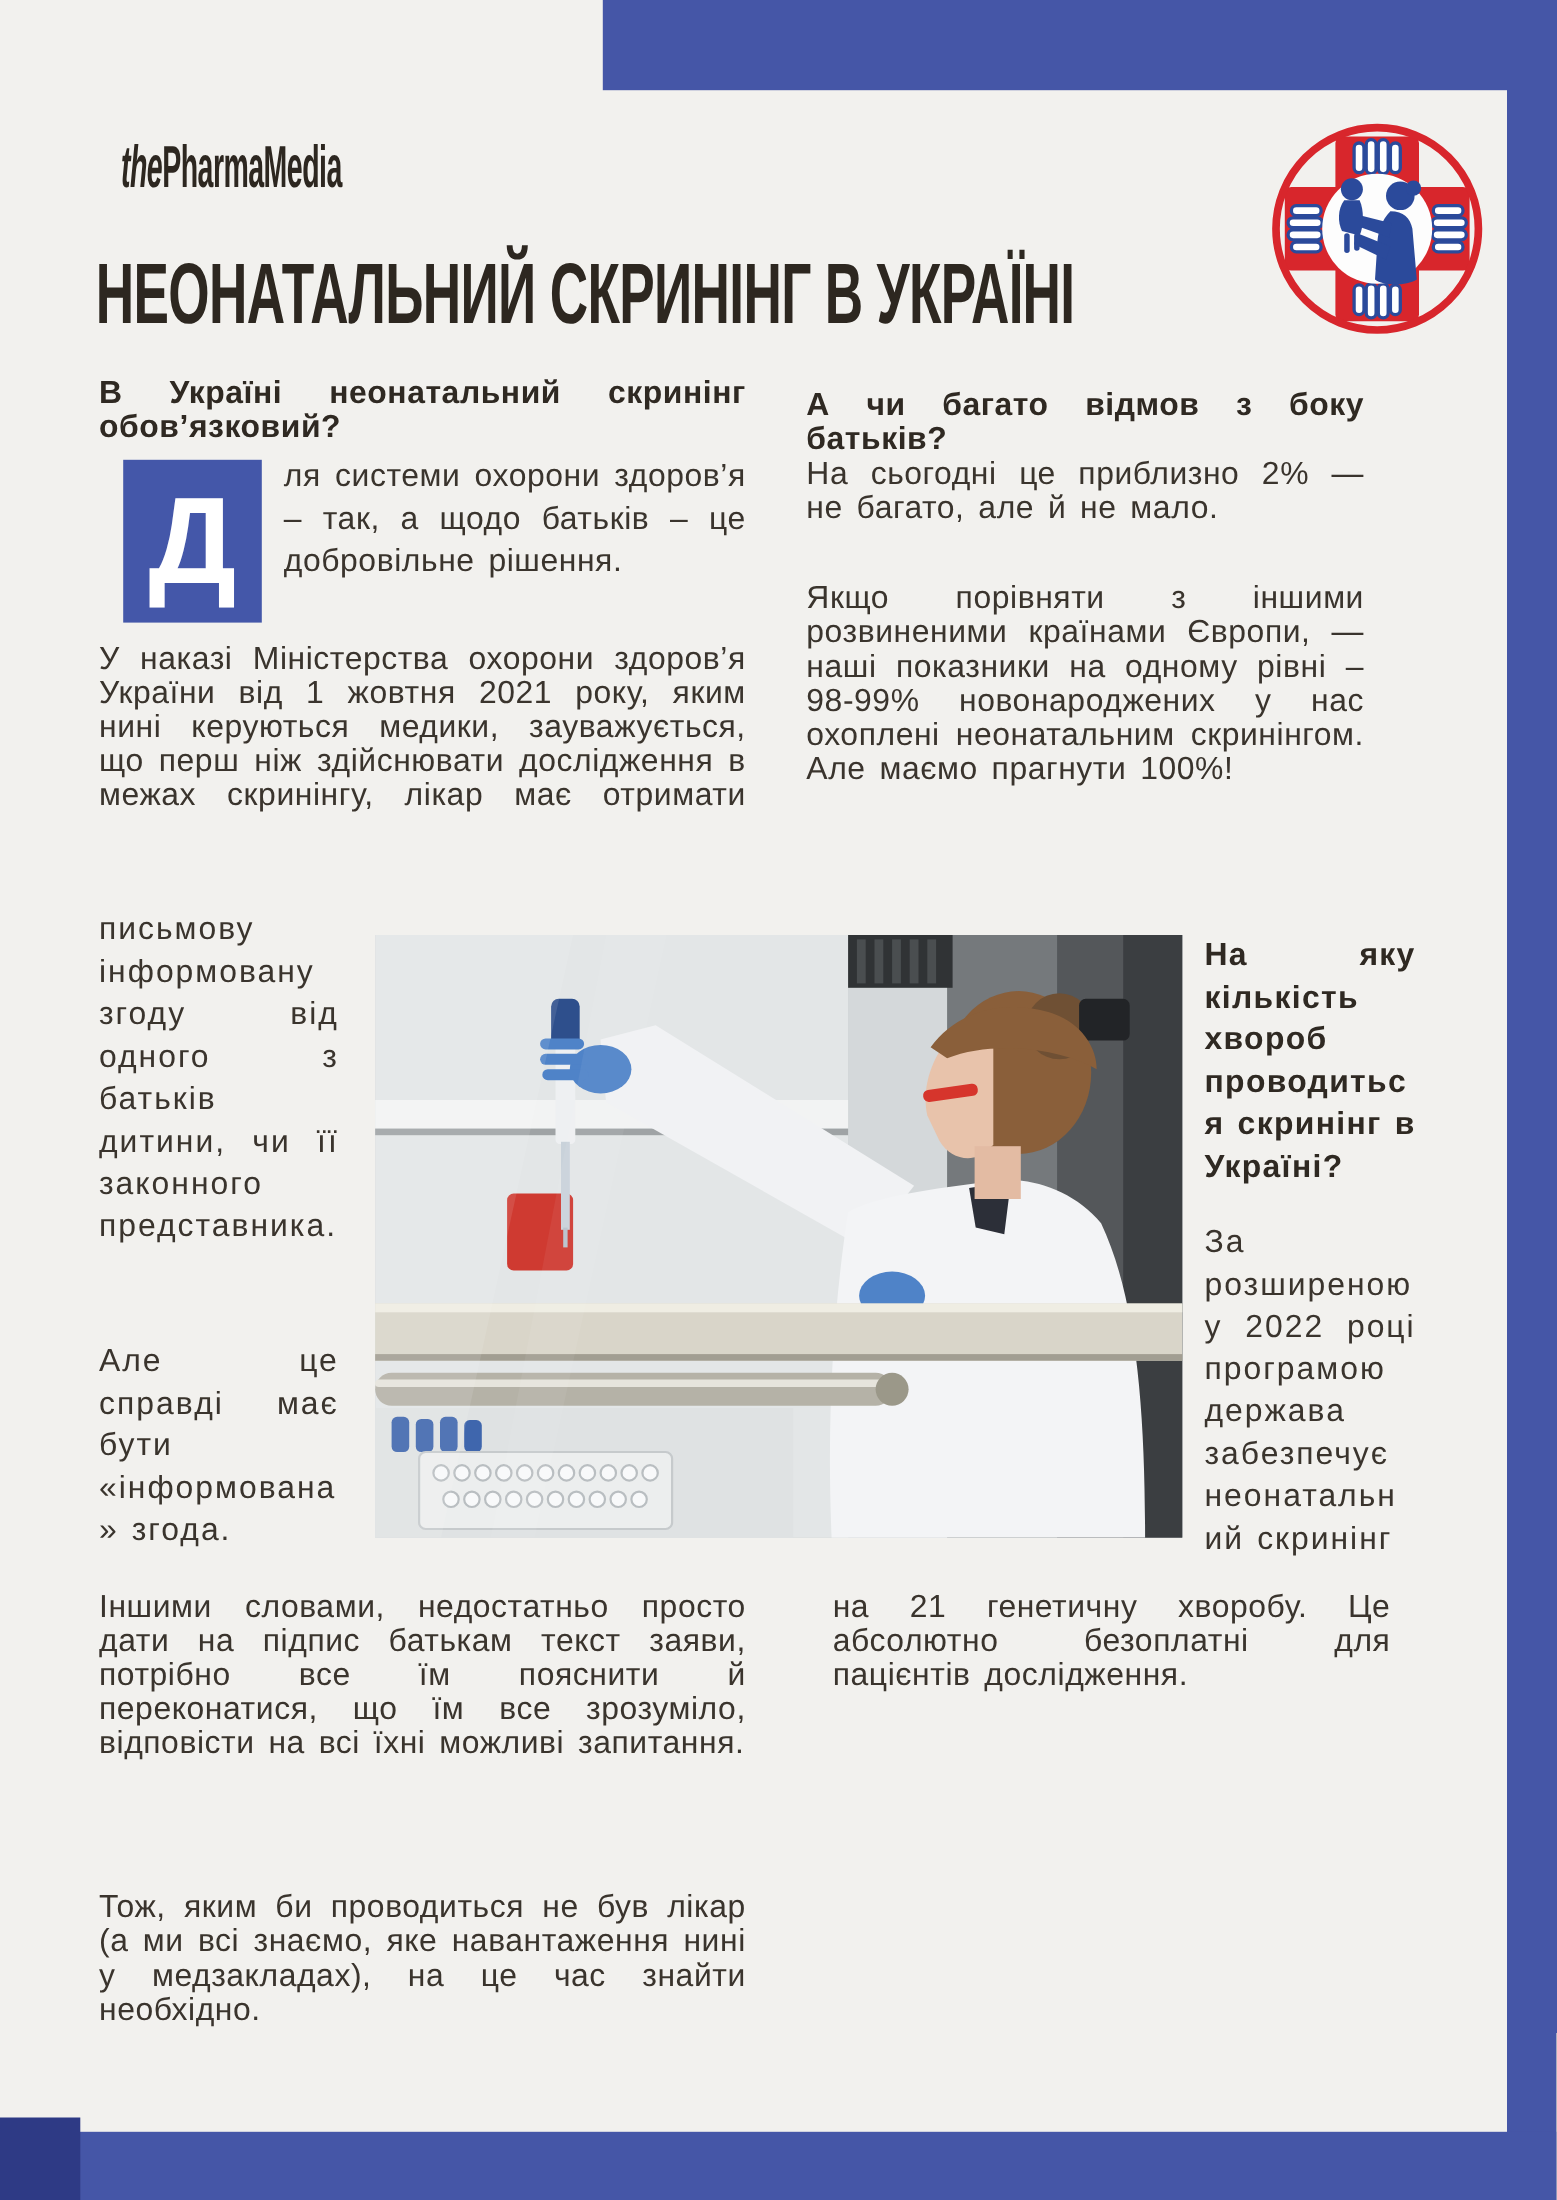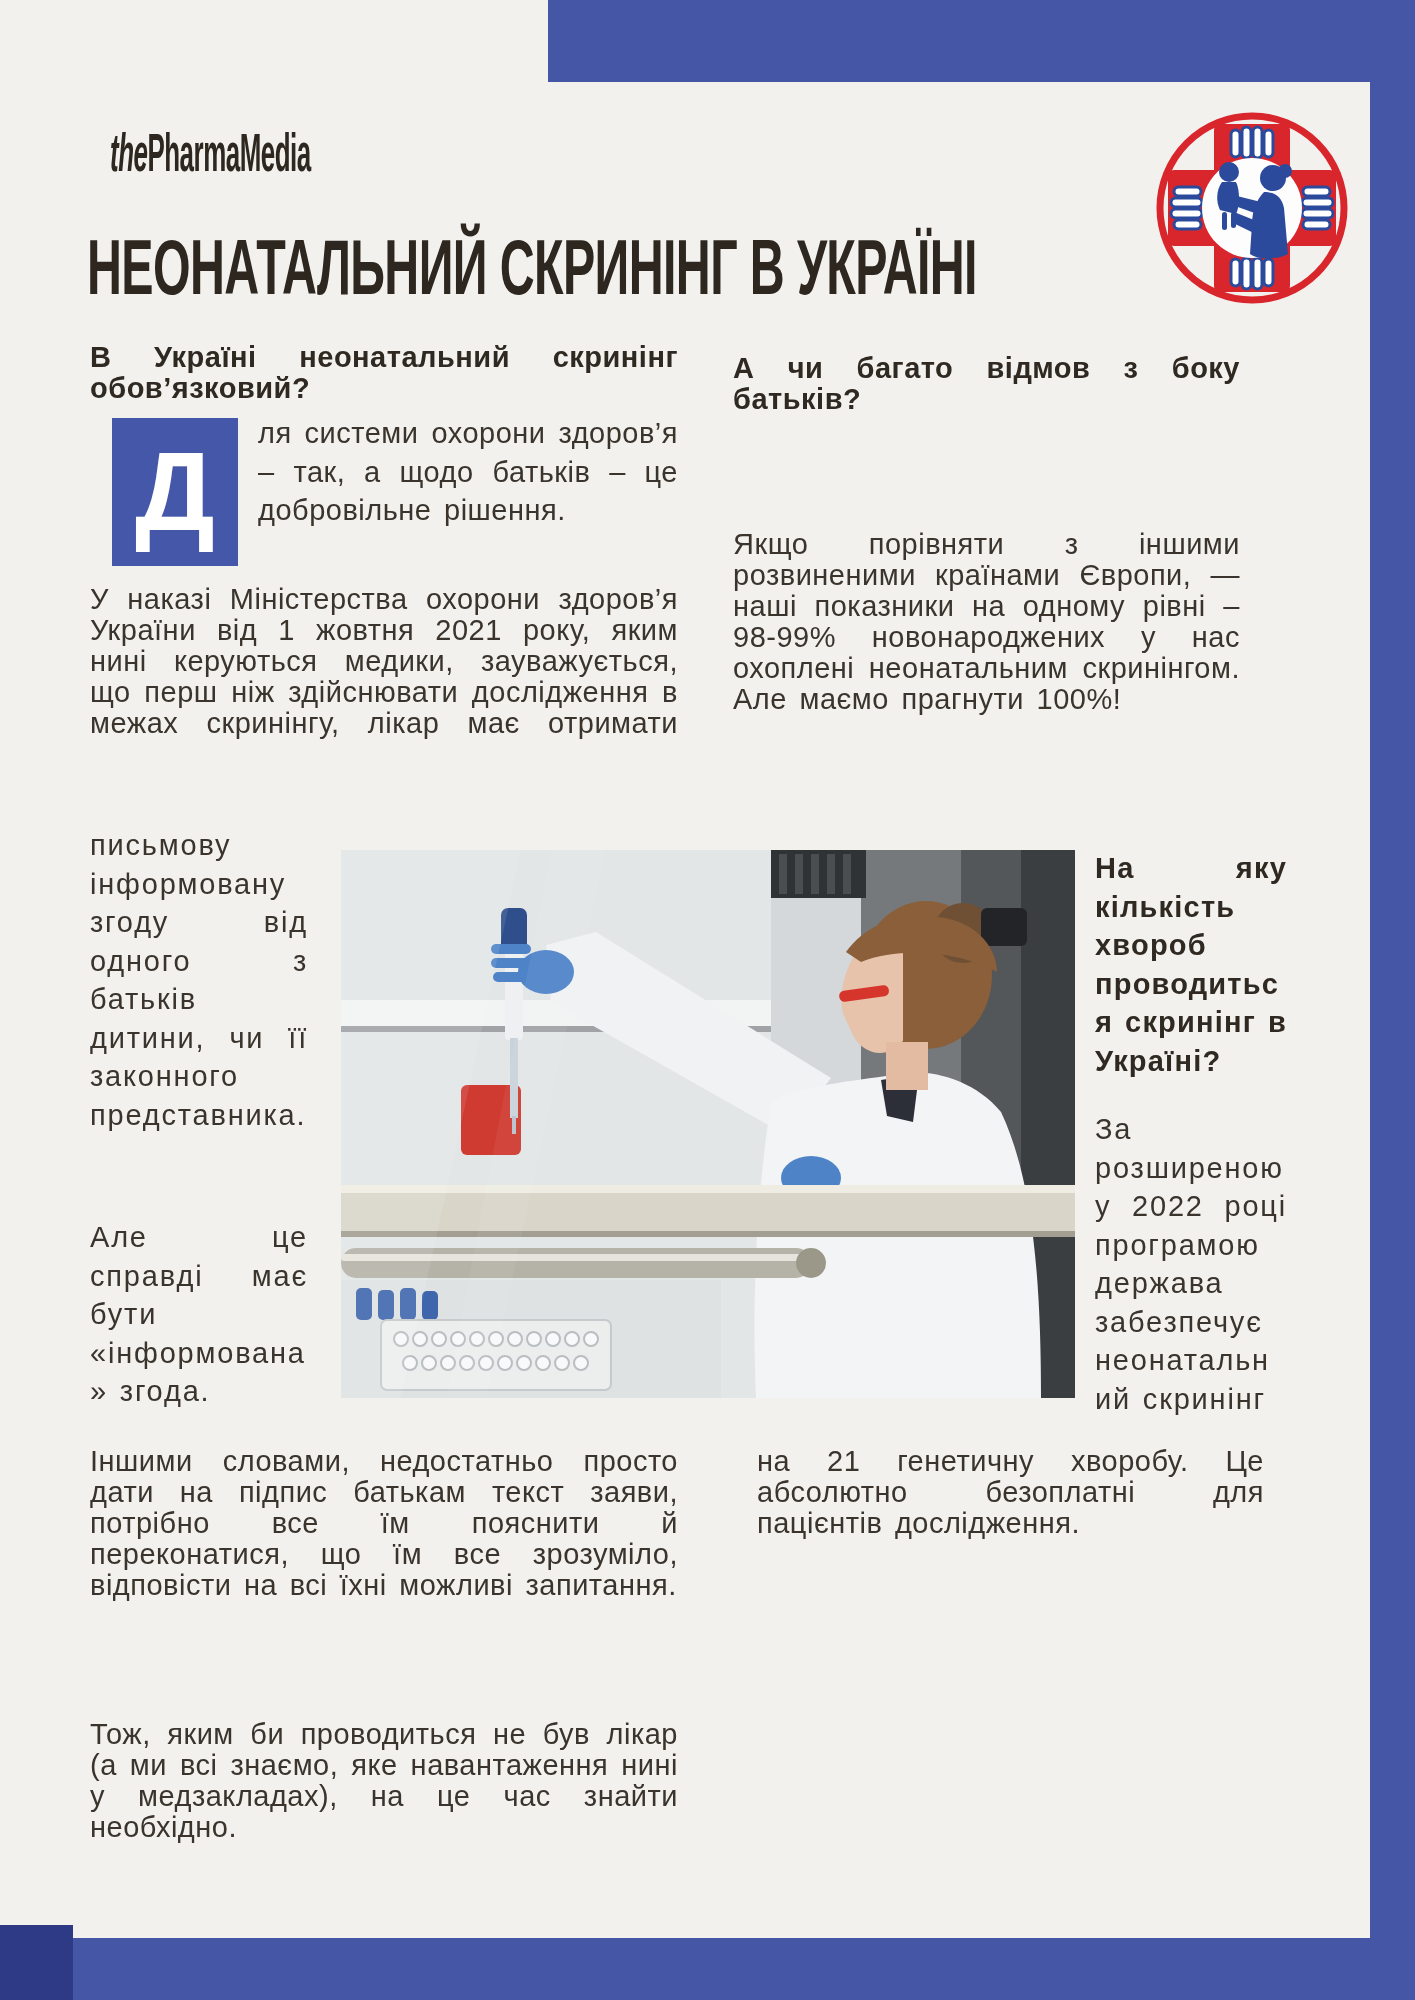--- a/index.html
+++ b/index.html
@@ -96,20 +96,21 @@
     <span>ля системи охорони здоров’я – так, а щодо батьків – це добровільне рішення.</span>
   </div>
 
   <p class="abs wide" id="blk-c">У наказі Міністерства охорони здоров’я України від 1 жовтня 2021 року, яким нині керуються медики, зауважується, що перш ніж здійснювати дослідження в межах скринінгу, лікар має отримати</p>
   <p class="abs narrow" id="blk-d">письмову інформовану згоду від одного з батьків дитини, чи її законного представника.</p>
   <p class="abs narrow" id="blk-e">Але це справді має бути «інформована» згода.</p>
   <p class="abs wide" id="blk-f">Іншими словами, недостатньо просто дати на підпис батькам текст заяви, потрібно все їм пояснити й переконатися, що їм все зрозуміло, відповісти на всі їхні можливі запитання.</p>
   <p class="abs wide" id="blk-g">Тож, яким би проводиться не був лікар (а ми всі знаємо, яке навантаження нині у медзакладах), на це час знайти необхідно.</p>
 
   <p class="abs wide hbold" id="blk-h">А чи багато відмов з боку батьків?</p>
+  <p class="abs wide" id="blk-i">На сьогодні це приблизно 2% —  не багато, але й не мало.</p>
   <p class="abs wide" id="blk-j">Якщо порівняти з іншими розвиненими країнами Європи, — наші показники на одному рівні – 98-99% новонароджених у нас охоплені неонатальним скринінгом. Але маємо прагнути 100%!</p>
   <p class="abs narrow hbold" id="blk-k">На яку кількість хвороб проводиться скринінг в Україні?</p>
   <p class="abs narrow" id="blk-l">За розширеною у 2022 році програмою держава забезпечує неонатальний скринінг</p>
   <p class="abs wide" id="blk-m">на 21 генетичну хворобу. Це абсолютно безоплатні для пацієнтів дослідження.</p>
 
   <svg class="abs" id="photo" viewBox="0 0 734 548" preserveAspectRatio="none">
     <rect x="0" y="0" width="734" height="548" fill="#c9ced1"></rect>
     <rect x="0" y="0" width="430" height="548" fill="#e3e6e7"></rect>
     <rect x="430" y="0" width="90" height="548" fill="#d4d8da"></rect>
     <rect x="520" y="0" width="214" height="548" fill="#75797c"></rect>

